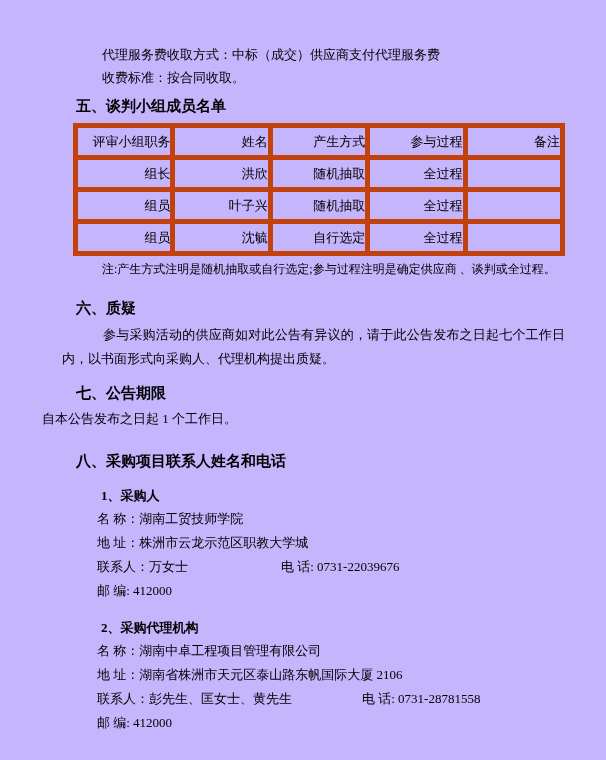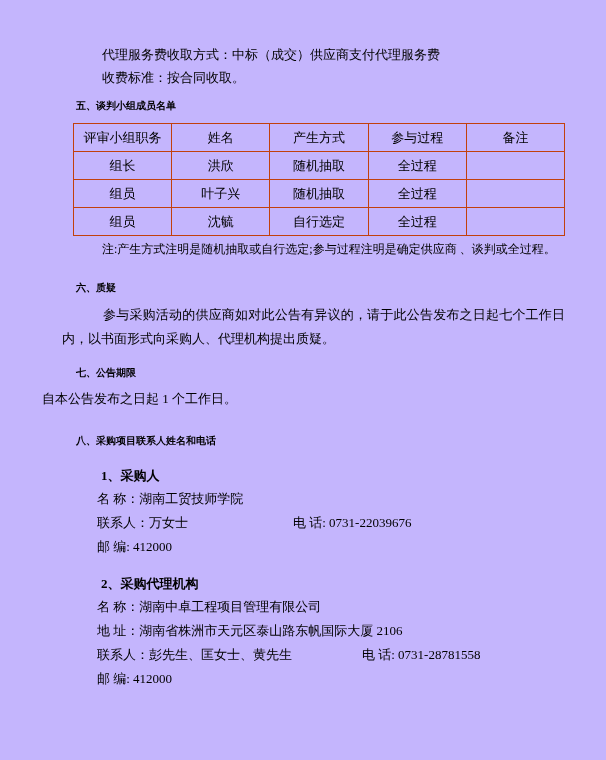--- a/index.html
+++ b/index.html
@@ -11,33 +11,33 @@
       color: #000000;
       font-family: "Liberation Serif", "DejaVu Serif", serif;
       font-size: 13px;
       overflow: hidden;
     }
     .intro { padding-top: 43px; margin-left: 102px; }
     .intro .line { height: 23px; line-height: 23px; }
     .sec-heading {
       margin: 7px 0 0 76px;
       font-weight: bold;
-      font-size: 10px;
+      font-size: 15px;
       line-height: 20px;
     }
     .members-table {
       margin: 7px 0 0 73px;
       border-collapse: collapse;
       width: 492px;
       table-layout: fixed;
     }
     .members-table th, .members-table td {
-      border: 1px solid #c2410c;
+      border: 5px solid #c2410c;
       height: 27px;
-      text-align: center;
+      text-align: right;
       vertical-align: middle;
       font-weight: normal;
       font-size: 13px;
       padding: 0;
     }
     .note { margin: 5px 0 0 102px; font-size: 12px; line-height: 17px; }
     .h6 { margin-top: 20px; }
     .para {
       margin: 5px 16px 0 62px;
       width: 503px;
@@ -56,21 +56,21 @@
       line-height: 22px;
     }
     .contact-line {
       position: relative;
       margin: 0 0 0 97px;
       height: 24px;
       line-height: 24px;
       width: 500px;
     }
     .contact-line .phone { position: absolute; top: 0; }
-    .phone-purchaser { left: 196px; }
+    .phone-purchaser { left: 184px; }
     .phone-agency { left: 265px; }
   </style>
 </head>
 <body>
 
 <div class="page">
 
   <div class="intro">
     <div class="line">代理服务费收取方式：中标（成交）供应商支付代理服务费</div>
     <div class="line">收费标准：按合同收取。</div>
@@ -121,20 +121,23 @@
   <div class="sec-heading h7">七、公告期限</div>
   <div class="single-line">自本公告发布之日起 1 个工作日。</div>
 
   <div class="sec-heading h8">八、采购项目联系人姓名和电话</div>
 
   <div class="sub-heading">1、采购人</div>
   <div class="contact-line">
     <span>名 称：湖南工贸技师学院</span>
   </div>
   <div class="contact-line">
+    <span>地 址：株洲市云龙示范区职教大学城</span>
+  </div>
+  <div class="contact-line">
     <span>联系人：万女士</span>
     <span class="phone phone-purchaser">电 话: 0731-22039676</span>
   </div>
   <div class="contact-line">
     <span>邮 编: 412000</span>
   </div>
 
   <div class="sub-heading">2、采购代理机构</div>
   <div class="contact-line">
     <span>名 称：湖南中卓工程项目管理有限公司</span>

